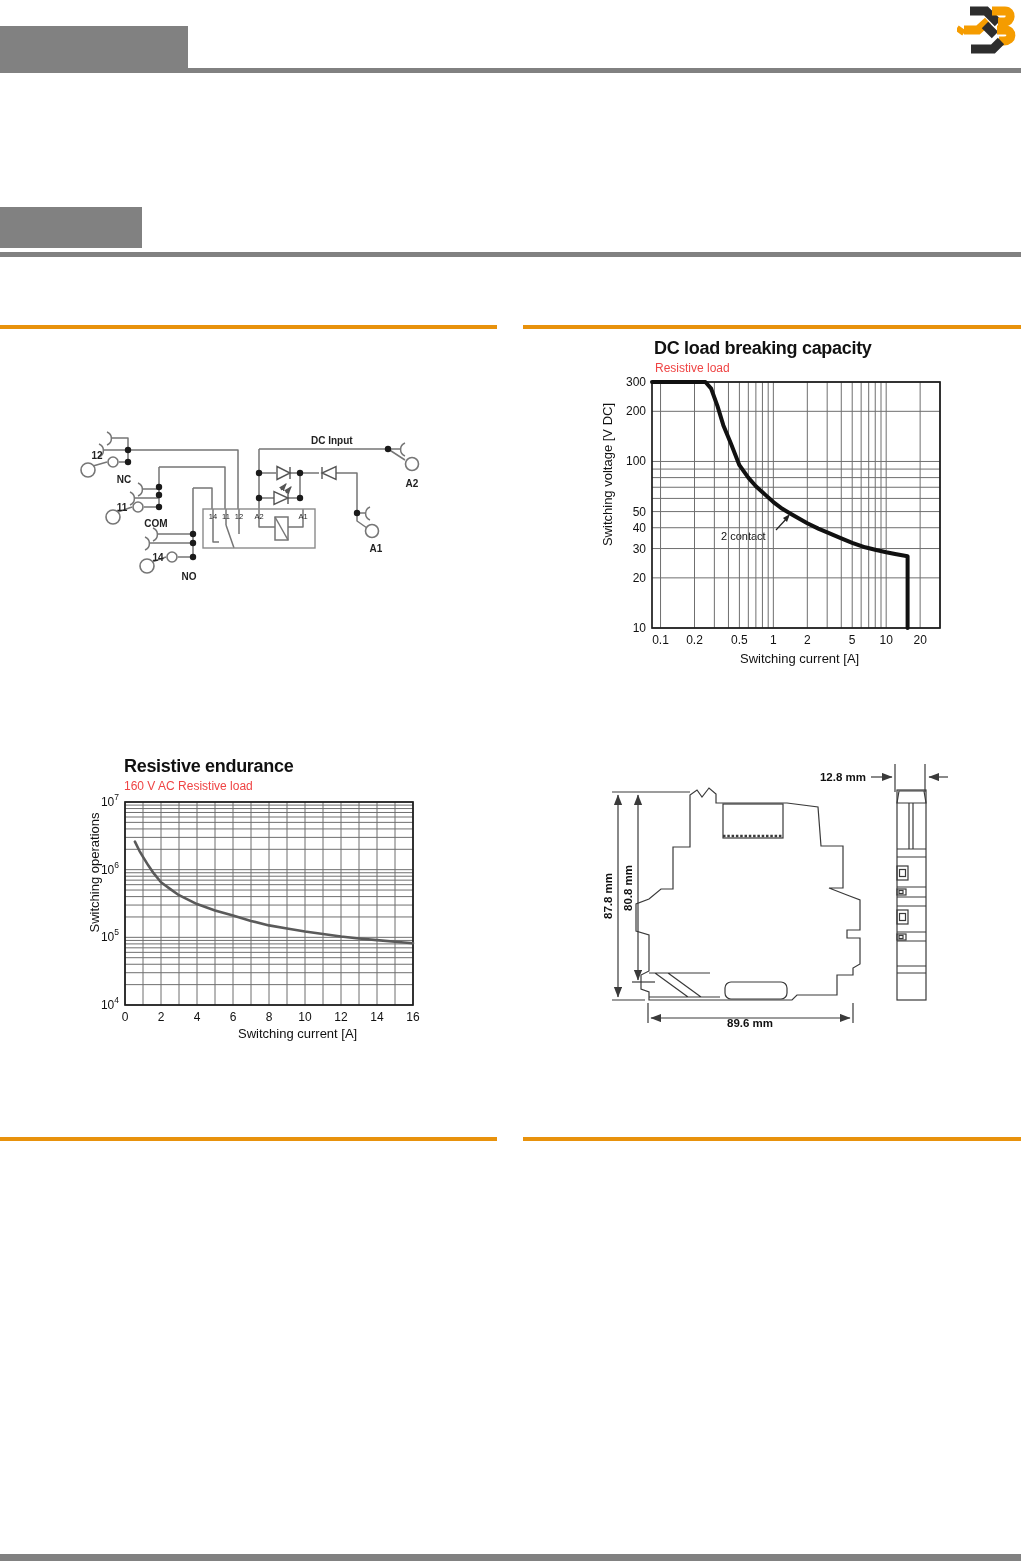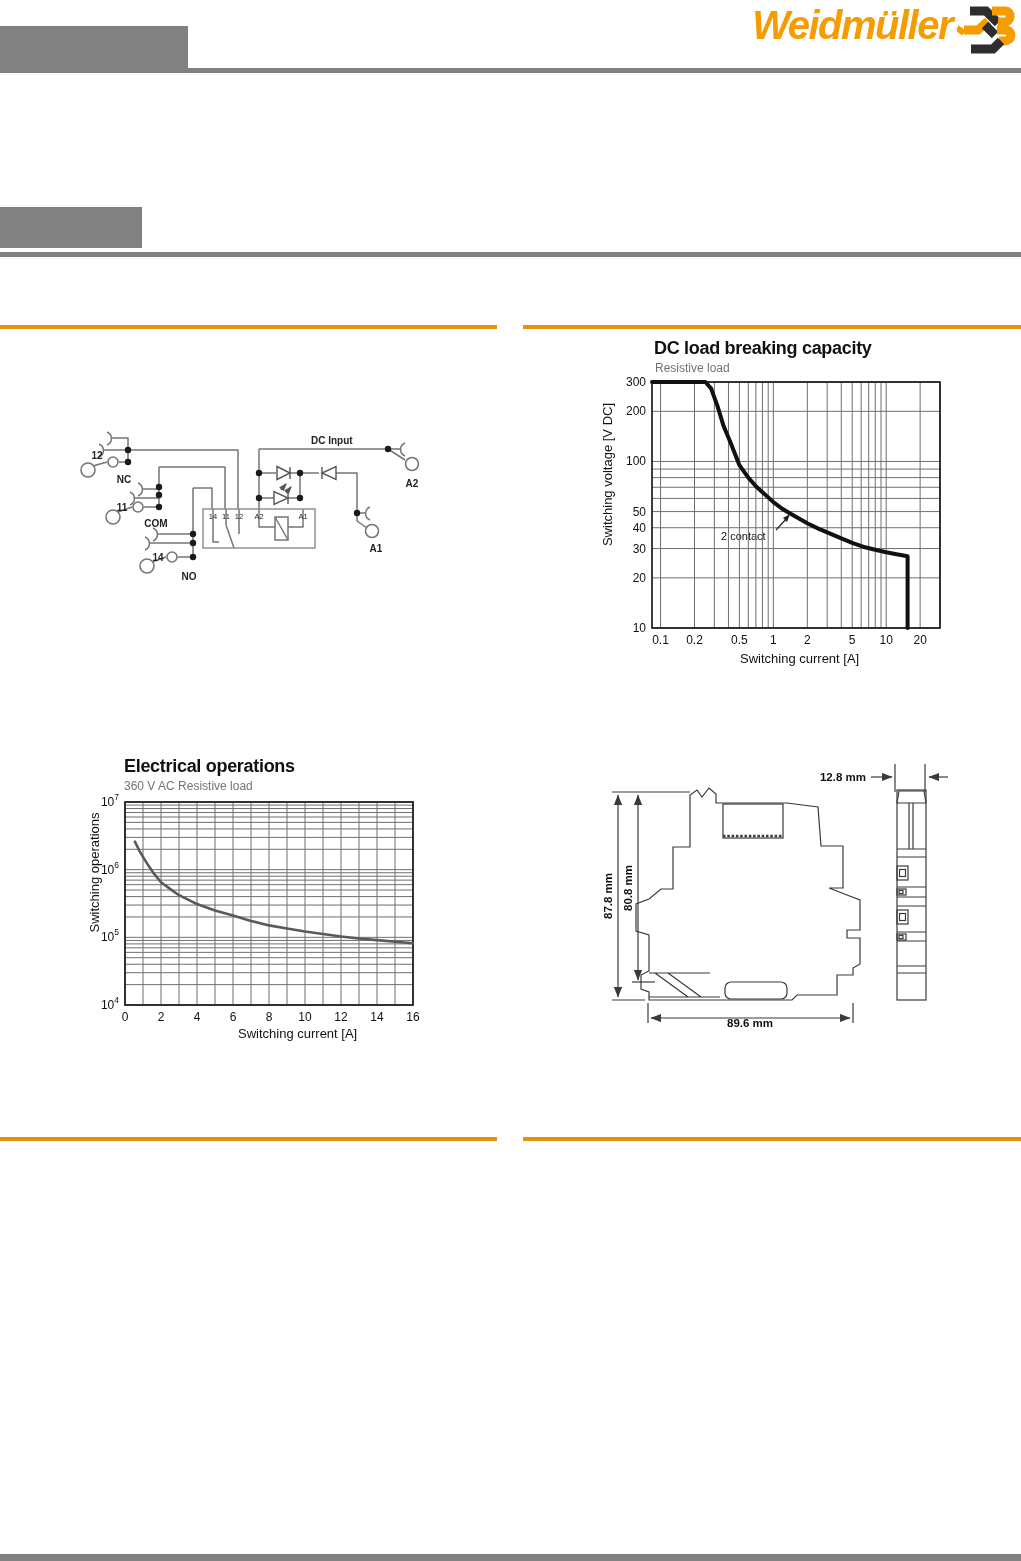--- a/index.html
+++ b/index.html
@@ -2,36 +2,35 @@
 <html><head>
 <meta charset="utf-8">
 <style>
   html,body{margin:0;padding:0;background:#e9e9e9;}
   #page{position:relative;width:1021px;height:1561px;background:#ffffff;overflow:hidden;
         font-family:"Liberation Sans",sans-serif;margin:0 auto;}
   .abs{position:absolute;}
   .graybar{background:#818181;}
   .rule{background:#e8920c;height:4px;}
   .ctitle{font-size:18px;font-weight:bold;color:#111;letter-spacing:-0.3px;}
-  .csub{font-size:12px;color:#737373;}
+  .csub{font-size:12px;color:#ef4444;}
   .alab{font-size:13px;color:#111;}
   .ylab{transform:rotate(-90deg) translateX(-100%);transform-origin:0 0;text-align:center;}
   .xlab{text-align:left;}
   .ann{font-size:11px;color:#111;}
   .wordmark{font-size:40px;font-weight:bold;font-style:italic;letter-spacing:-1.5px;color:#f59c00;}
   svg text{font-family:"Liberation Sans",sans-serif;}
   .tick{font-size:12px;fill:#111;}
   #overlay{position:absolute;left:0;top:0;}
 </style>
 </head>
 <body>
 
 <div id="page">
 
-  <div class="abs wordmark" style="right:69px;top:3px;">Weidmüller</div>
   <svg class="abs" style="left:957px;top:2px;" width="60" height="56" viewBox="0 0 60 56">
     <g fill="none" stroke-width="9" stroke-linecap="butt">
       <path d="M13 9 H29 L41 21" stroke="#2d2d2d"></path>
       <path d="M35 9 H48 C55 9 55 20 47 20 L41 20" stroke="#f59c00"></path>
       <path d="M7 28 H21 L31 19" stroke="#f59c00"></path>
       <path d="M28 23 L38 33" stroke="#2d2d2d"></path>
       <path d="M40 28 H48 C56 28 56 39 47 39 L42 39" stroke="#f59c00"></path>
       <path d="M14 47 H36 L44 39" stroke="#2d2d2d"></path>
       <path d="M0 26 L7 31" stroke="#f59c00" stroke-width="6"></path>
     </g>
@@ -47,22 +46,22 @@
   <div class="abs rule" style="left:523px;top:325px;width:498px;"></div>
   <div class="abs rule" style="left:0;top:1137px;width:497px;"></div>
   <div class="abs rule" style="left:523px;top:1137px;width:498px;"></div>
 
   <div class="abs ctitle" style="left:654px;top:338px;width:300px;">DC load breaking capacity</div>
   <div class="abs csub" style="left:655px;top:361px;">Resistive load</div>
   <div class="abs alab ylab" style="left:600px;top:352px;width:245px;">Switching voltage [V DC]</div>
   <div class="abs alab xlab" style="left:740px;top:651px;width:200px;">Switching current [A]</div>
   <div class="abs ann" style="left:721px;top:530px;width:70px;">2 contact</div>
 
-  <div class="abs ctitle" style="left:124px;top:756px;width:300px;">Electrical operations</div>
-  <div class="abs csub" style="left:124px;top:779px;">360 V AC Resistive load</div>
+  <div class="abs ctitle" style="left:124px;top:756px;width:300px;">Resistive endurance</div>
+  <div class="abs csub" style="left:124px;top:779px;">160 V AC Resistive load</div>
   <div class="abs alab ylab" style="left:87px;top:765px;width:215px;">Switching operations</div>
   <div class="abs alab xlab" style="left:238px;top:1026px;width:177px;">Switching current [A]</div>
 
   <svg id="overlay" width="1021" height="1561" viewBox="0 0 1021 1561">
     <defs>
       <marker id="arr" markerWidth="9" markerHeight="8" refX="8.5" refY="3.5" orient="auto-start-reverse">
         <path d="M0 0 L9 3.5 L0 7 Z" fill="#3a3a3a"></path>
       </marker>
       <marker id="arrS" markerWidth="7" markerHeight="6" refX="6" refY="2.5" orient="auto">
         <path d="M0 0 L7 2.5 L0 5 Z" fill="#555"></path>

